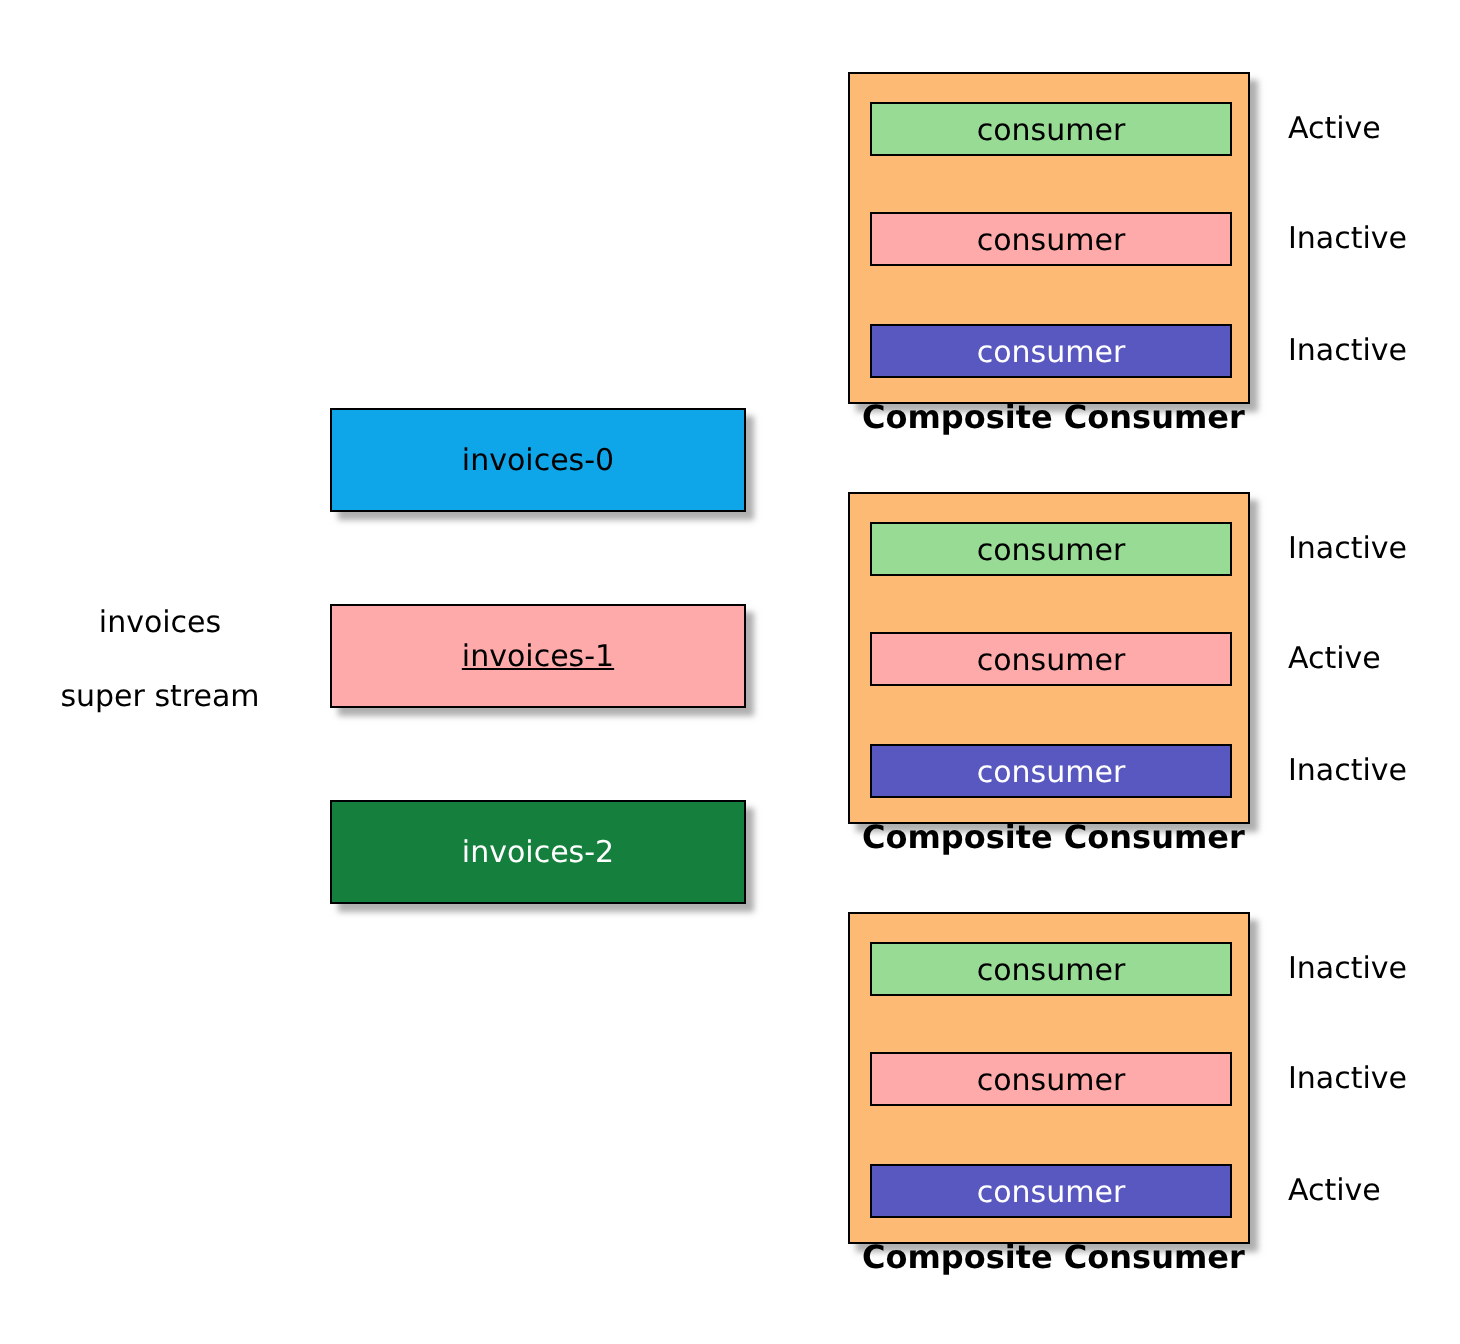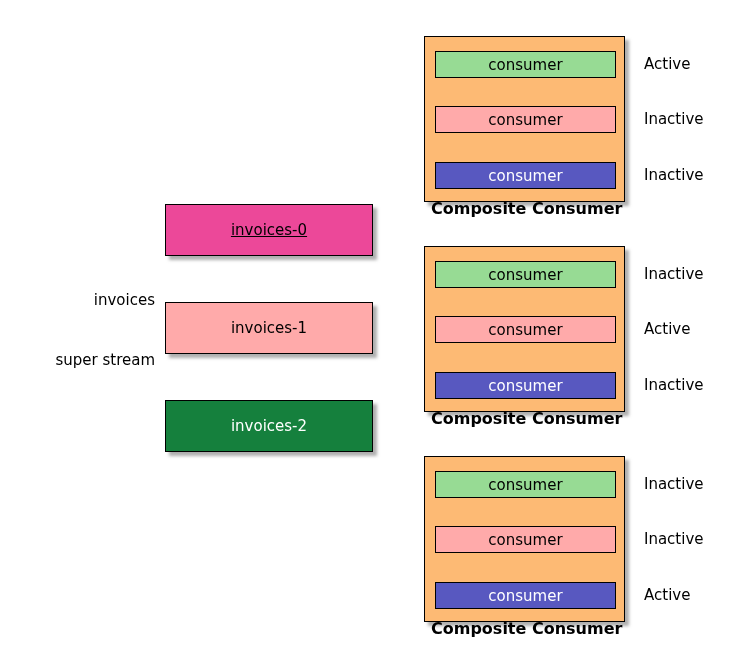--- a/index.html
+++ b/index.html
@@ -20,22 +20,22 @@
   
   .stream-label {
     position: absolute;
     left: 5px;
     width: 150px;
     text-align: center;
     font-size: 15px;
     line-height: 16px;
     white-space: nowrap;
   }
-  .stream-name   { top: 292px; text-align: right; }
-  .stream-type   { top: 352px; text-align: right; }
+  .stream-name   { top: 303px; }
+  .stream-type   { top: 340px; }
 
   
   .partition {
     position: absolute;
     left: 165px;
     width: 206px;
     height: 50px;
     border: 1.5px solid #000000;
     box-shadow: 4px 4px 3px rgba(110,110,110,0.55);
     display: flex;
@@ -110,24 +110,24 @@
   .fill-blue  { color: #ffffff; }
 </style>
 </head>
 <body>
 
 <div class="canvas">
 
   <div class="stream-label stream-name">invoices</div>
   <div class="stream-label stream-type">super stream</div>
 
-  <div class="partition partition-0 fill-green" style="background-color: #ec4899; text-decoration: underline;">
+  <div class="partition partition-0 fill-green" style="background-color: #0ea5e9;">
     <span>invoices-0</span>
   </div>
-  <div class="partition partition-1 fill-pink" style="background-color: rgb(255, 170, 170);">
+  <div class="partition partition-1 fill-pink" style="background-color: rgb(255, 170, 170); text-decoration: underline;">
     <span>invoices-1</span>
   </div>
   <div class="partition partition-2 fill-blue" style="background-color: #15803d;">
     <span>invoices-2</span>
   </div>
 
   <div class="composite composite-0">
     <div class="composite-box">
       <div class="consumer consumer-row-0 fill-green" style="background-color: rgb(151, 219, 148);">
         <span>consumer</span>

